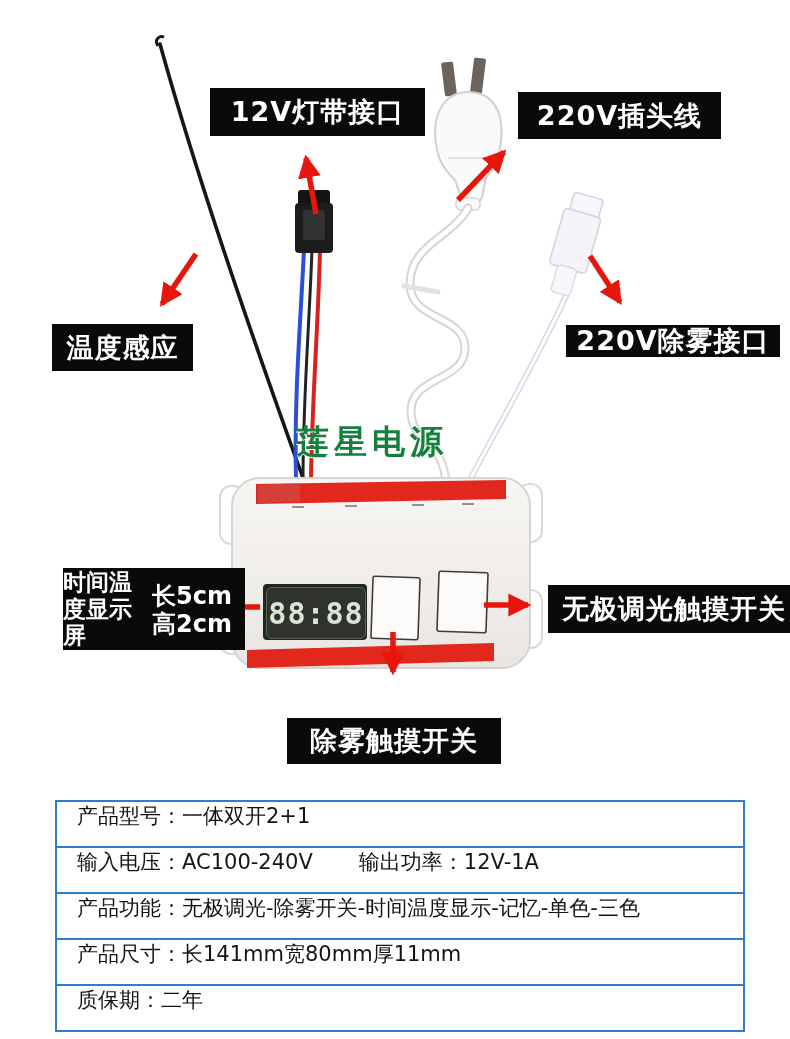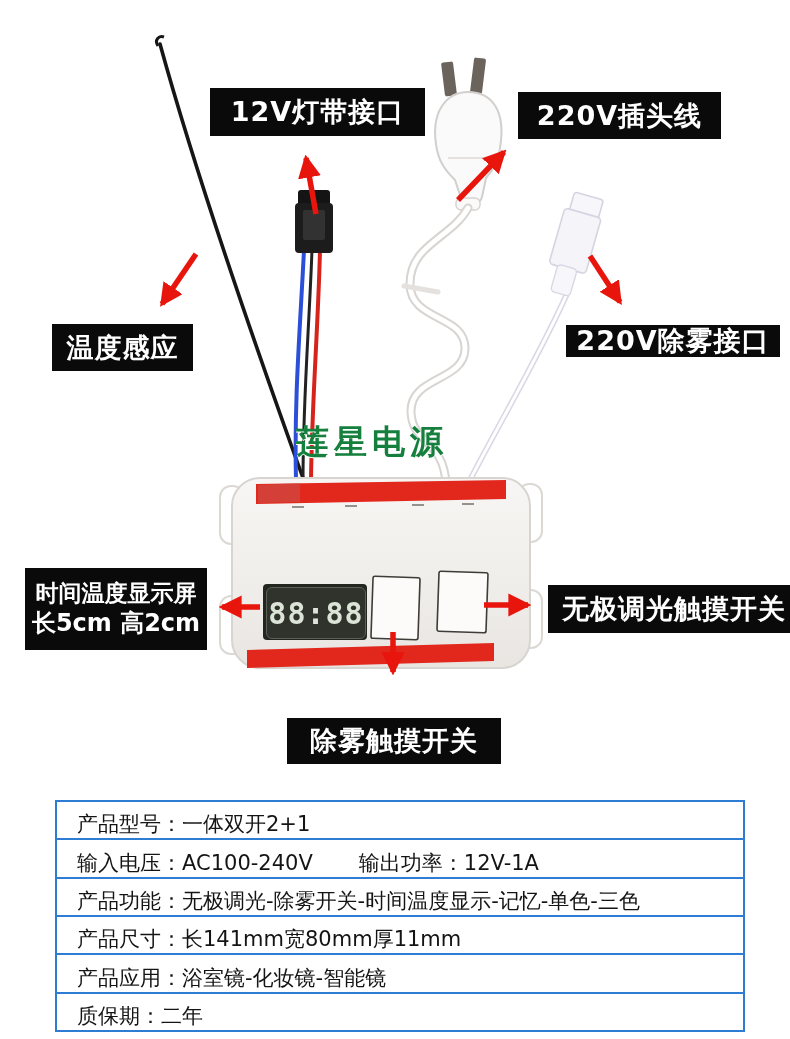--- a/index.html
+++ b/index.html
@@ -7,42 +7,42 @@
     position:relative;width:790px;height:1039px;background:#ffffff;
     font-family:"DejaVu Sans","Liberation Sans",sans-serif;overflow:hidden;
   }
   .photo-svg{position:absolute;left:0;top:0;}
   
   .callout{
     position:absolute;background:#0a0a0a;color:#ffffff;font-weight:bold;
     display:flex;align-items:center;justify-content:center;
     font-size:27px;letter-spacing:1px;line-height:1.15;box-sizing:border-box;
   }
-  .callout.two-line{flex-direction:column;font-size:23px;letter-spacing:0;}
+  .callout.two-line{flex-direction:row;font-size:23px;letter-spacing:0;margin-left:38px;}
   .callout.two-line .l2{font-size:24px;margin-top:3px;}
   .watermark{
     position:absolute;left:296px;top:420px;width:190px;
     font-size:33px;font-weight:bold;color:#15803d;letter-spacing:5px;
     text-shadow:0 1px 0 #ffffff;white-space:nowrap;
   }
   .seg-display{
     position:absolute;left:266px;top:587px;width:98px;height:50px;
     background:#30342d;border:1px solid #5d635a;border-radius:6px;
     color:#e3ecdf;font-family:"DejaVu Sans Mono","Liberation Mono",monospace;
     font-weight:bold;font-size:30px;letter-spacing:1px;
     display:flex;align-items:center;justify-content:center;opacity:.96;
   }
   
   .spec-table{
     position:absolute;left:55px;top:800px;width:690px;height:232px;
     border:2px solid #2f7cd4;box-sizing:border-box;display:flex;flex-direction:column;
     background:#ffffff;
   }
   .spec-row{
-    flex:1;display:flex;align-items:flex-end;border-bottom:2px solid #2f7cd4;
+    flex:1;display:flex;align-items:flex-start;border-bottom:2px solid #2f7cd4;
     padding-left:20px;font-size:21px;color:#141414;white-space:nowrap;
   }
   .spec-row:last-child{border-bottom:none;}
   .spec-pair-gap{margin-left:46px;}
   .spec-label{font-weight:normal;}
 </style>
 </head>
 <body>
 
 <div class="stage">
@@ -149,20 +149,17 @@
         <span><span class="spec-label">输入电压：</span><span>AC100-240V</span></span>
         <span class="spec-pair-gap"><span class="spec-label">输出功率：</span><span>12V-1A</span></span>
       </div>
       <div class="spec-row">
         <span><span class="spec-label">产品功能：</span><span>无极调光-除雾开关-时间温度显示-记忆-单色-三色</span></span>
       </div>
       <div class="spec-row">
         <span><span class="spec-label">产品尺寸：</span><span>长141mm宽80mm厚11mm</span></span>
       </div>
       <div class="spec-row">
-        <span><span class="spec-label">产品应用：</span><span>浴室镜-化妆镜-智能镜</span></span>
-      </div>
-      <div class="spec-row">
         <span><span class="spec-label">质保期：</span><span>二年</span></span>
       </div>
     </div>
 
 </div>
 
 </body></html>

